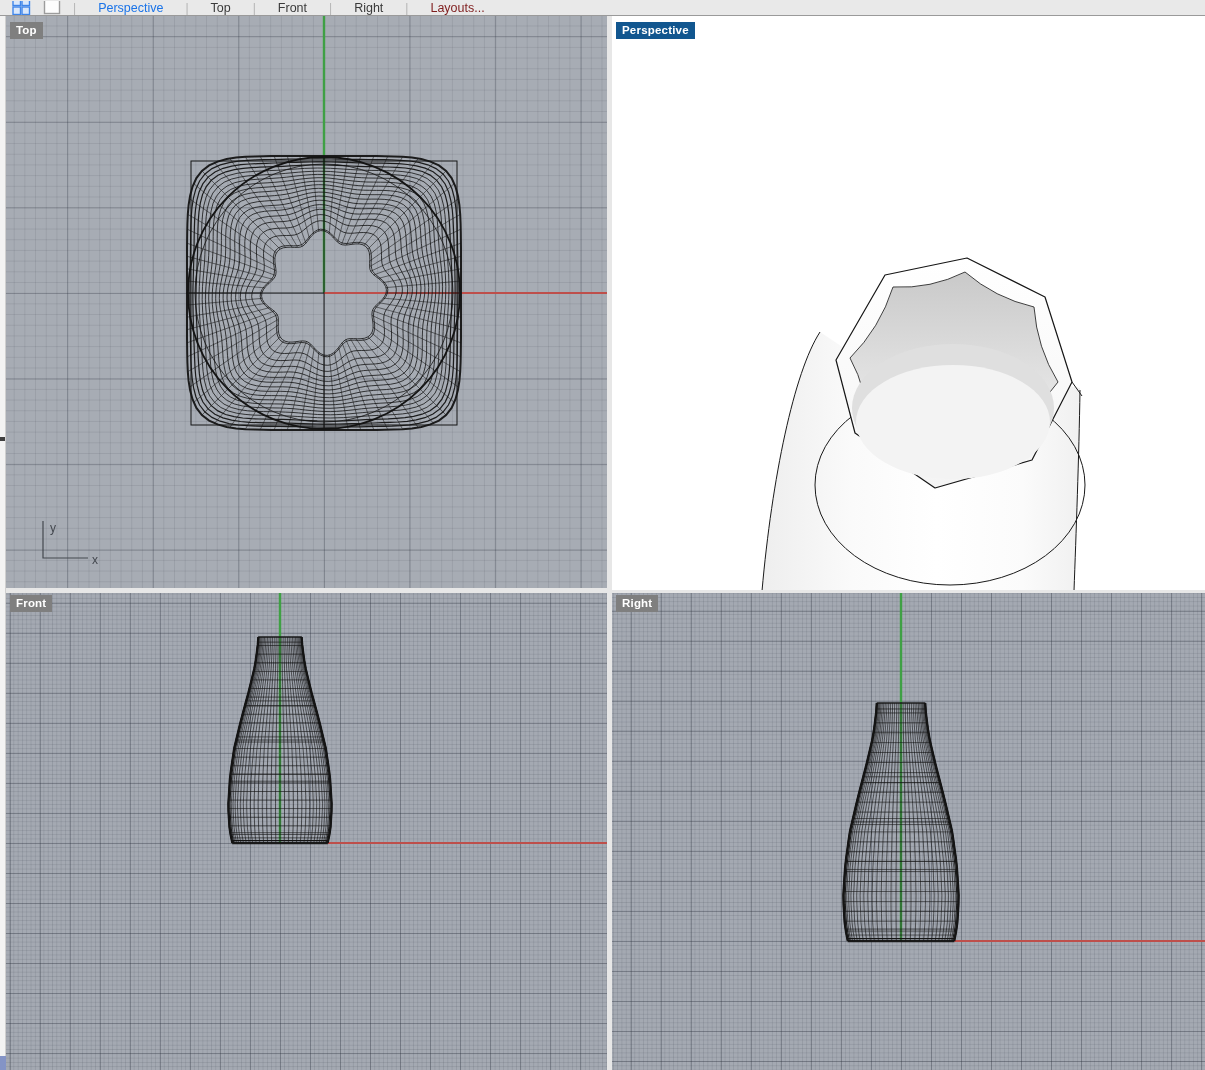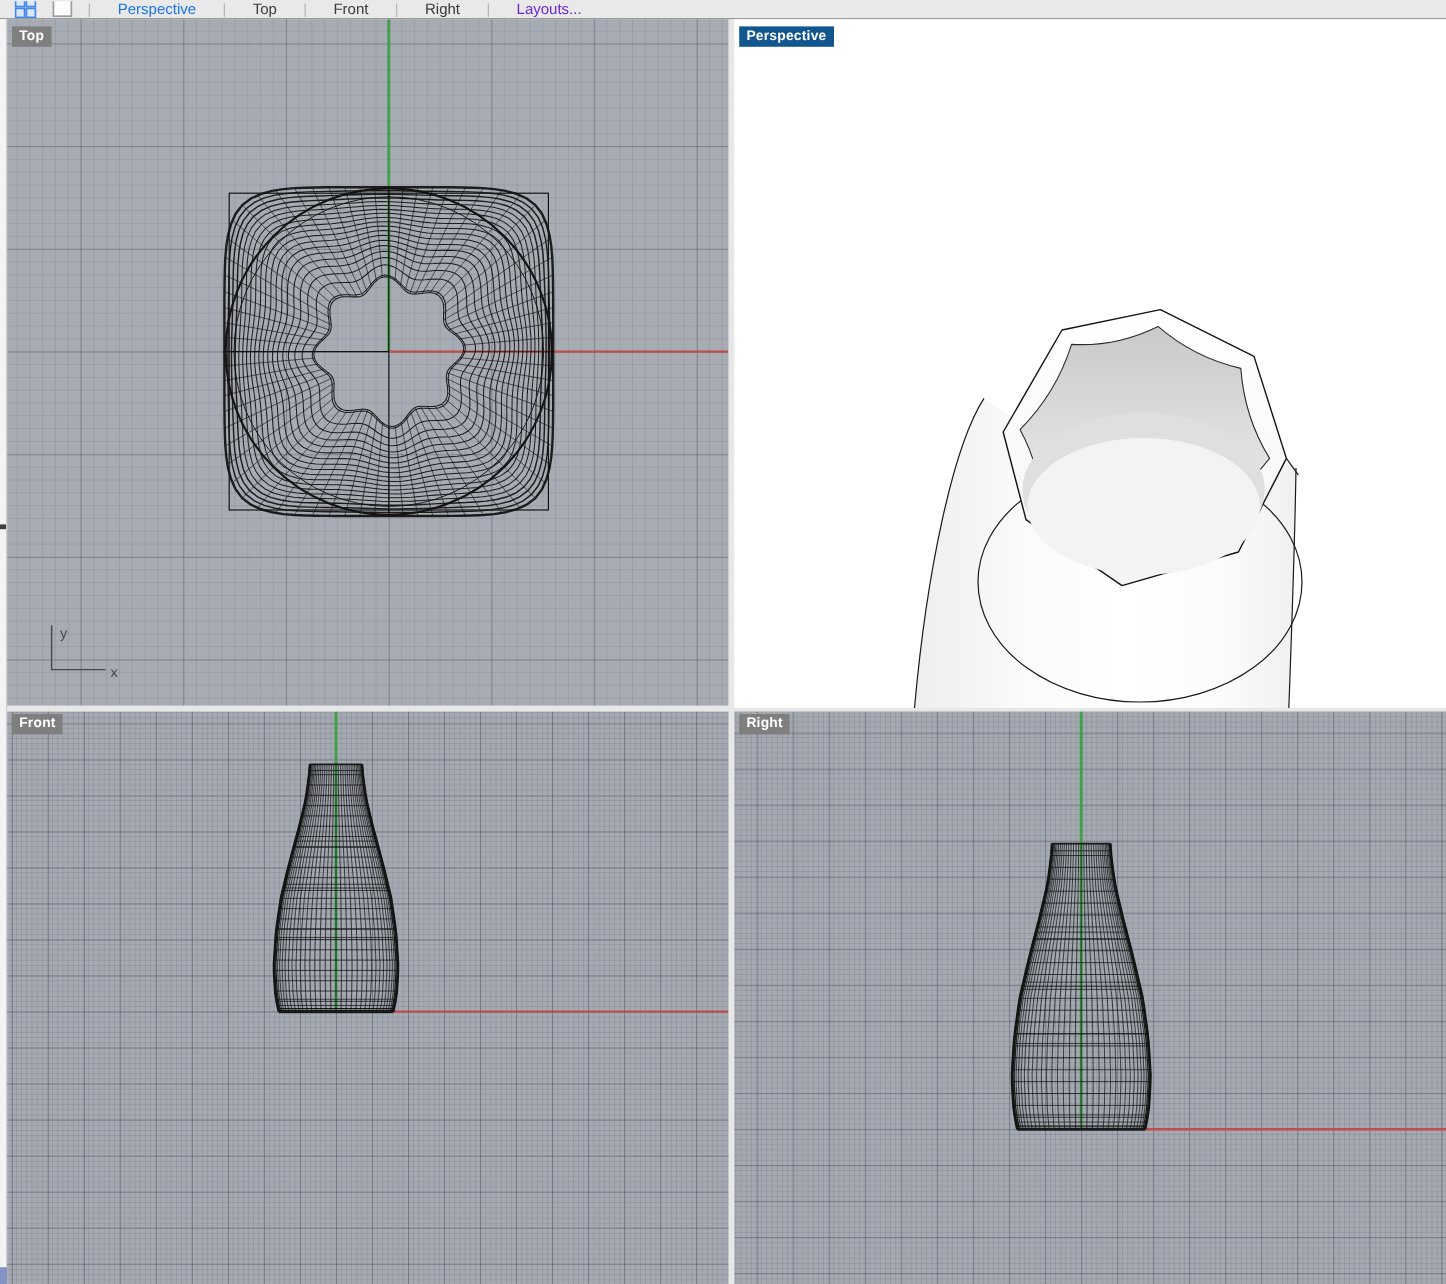--- a/index.html
+++ b/index.html
@@ -91,21 +91,21 @@
   </span>
   <span class="sep">|</span>
   <span class="tab active" style="color: rgb(27, 116, 232);">Perspective</span>
   <span class="sep">|</span>
   <span class="tab" style="color: rgb(58, 58, 58);">Top</span>
   <span class="sep">|</span>
   <span class="tab" style="color: rgb(58, 58, 58);">Front</span>
   <span class="sep">|</span>
   <span class="tab" style="color: rgb(58, 58, 58);">Right</span>
   <span class="sep">|</span>
-  <span class="tab" style="color: #6d28d9;">Layouts...</span>
+  <span class="tab" style="color: #7f1d1d;">Layouts...</span>
 </div>
 
 <div id="leftstrip">
   <div class="handle"></div>
   <div class="bluecorner"></div>
 </div>
 
 <div class="vp gridcoarse" id="vp-top">
   <svg id="svg-top" width="601" height="572">
       <line x1="318" y1="0" x2="318" y2="277" stroke="#3fa044" stroke-width="2.4"></line>

